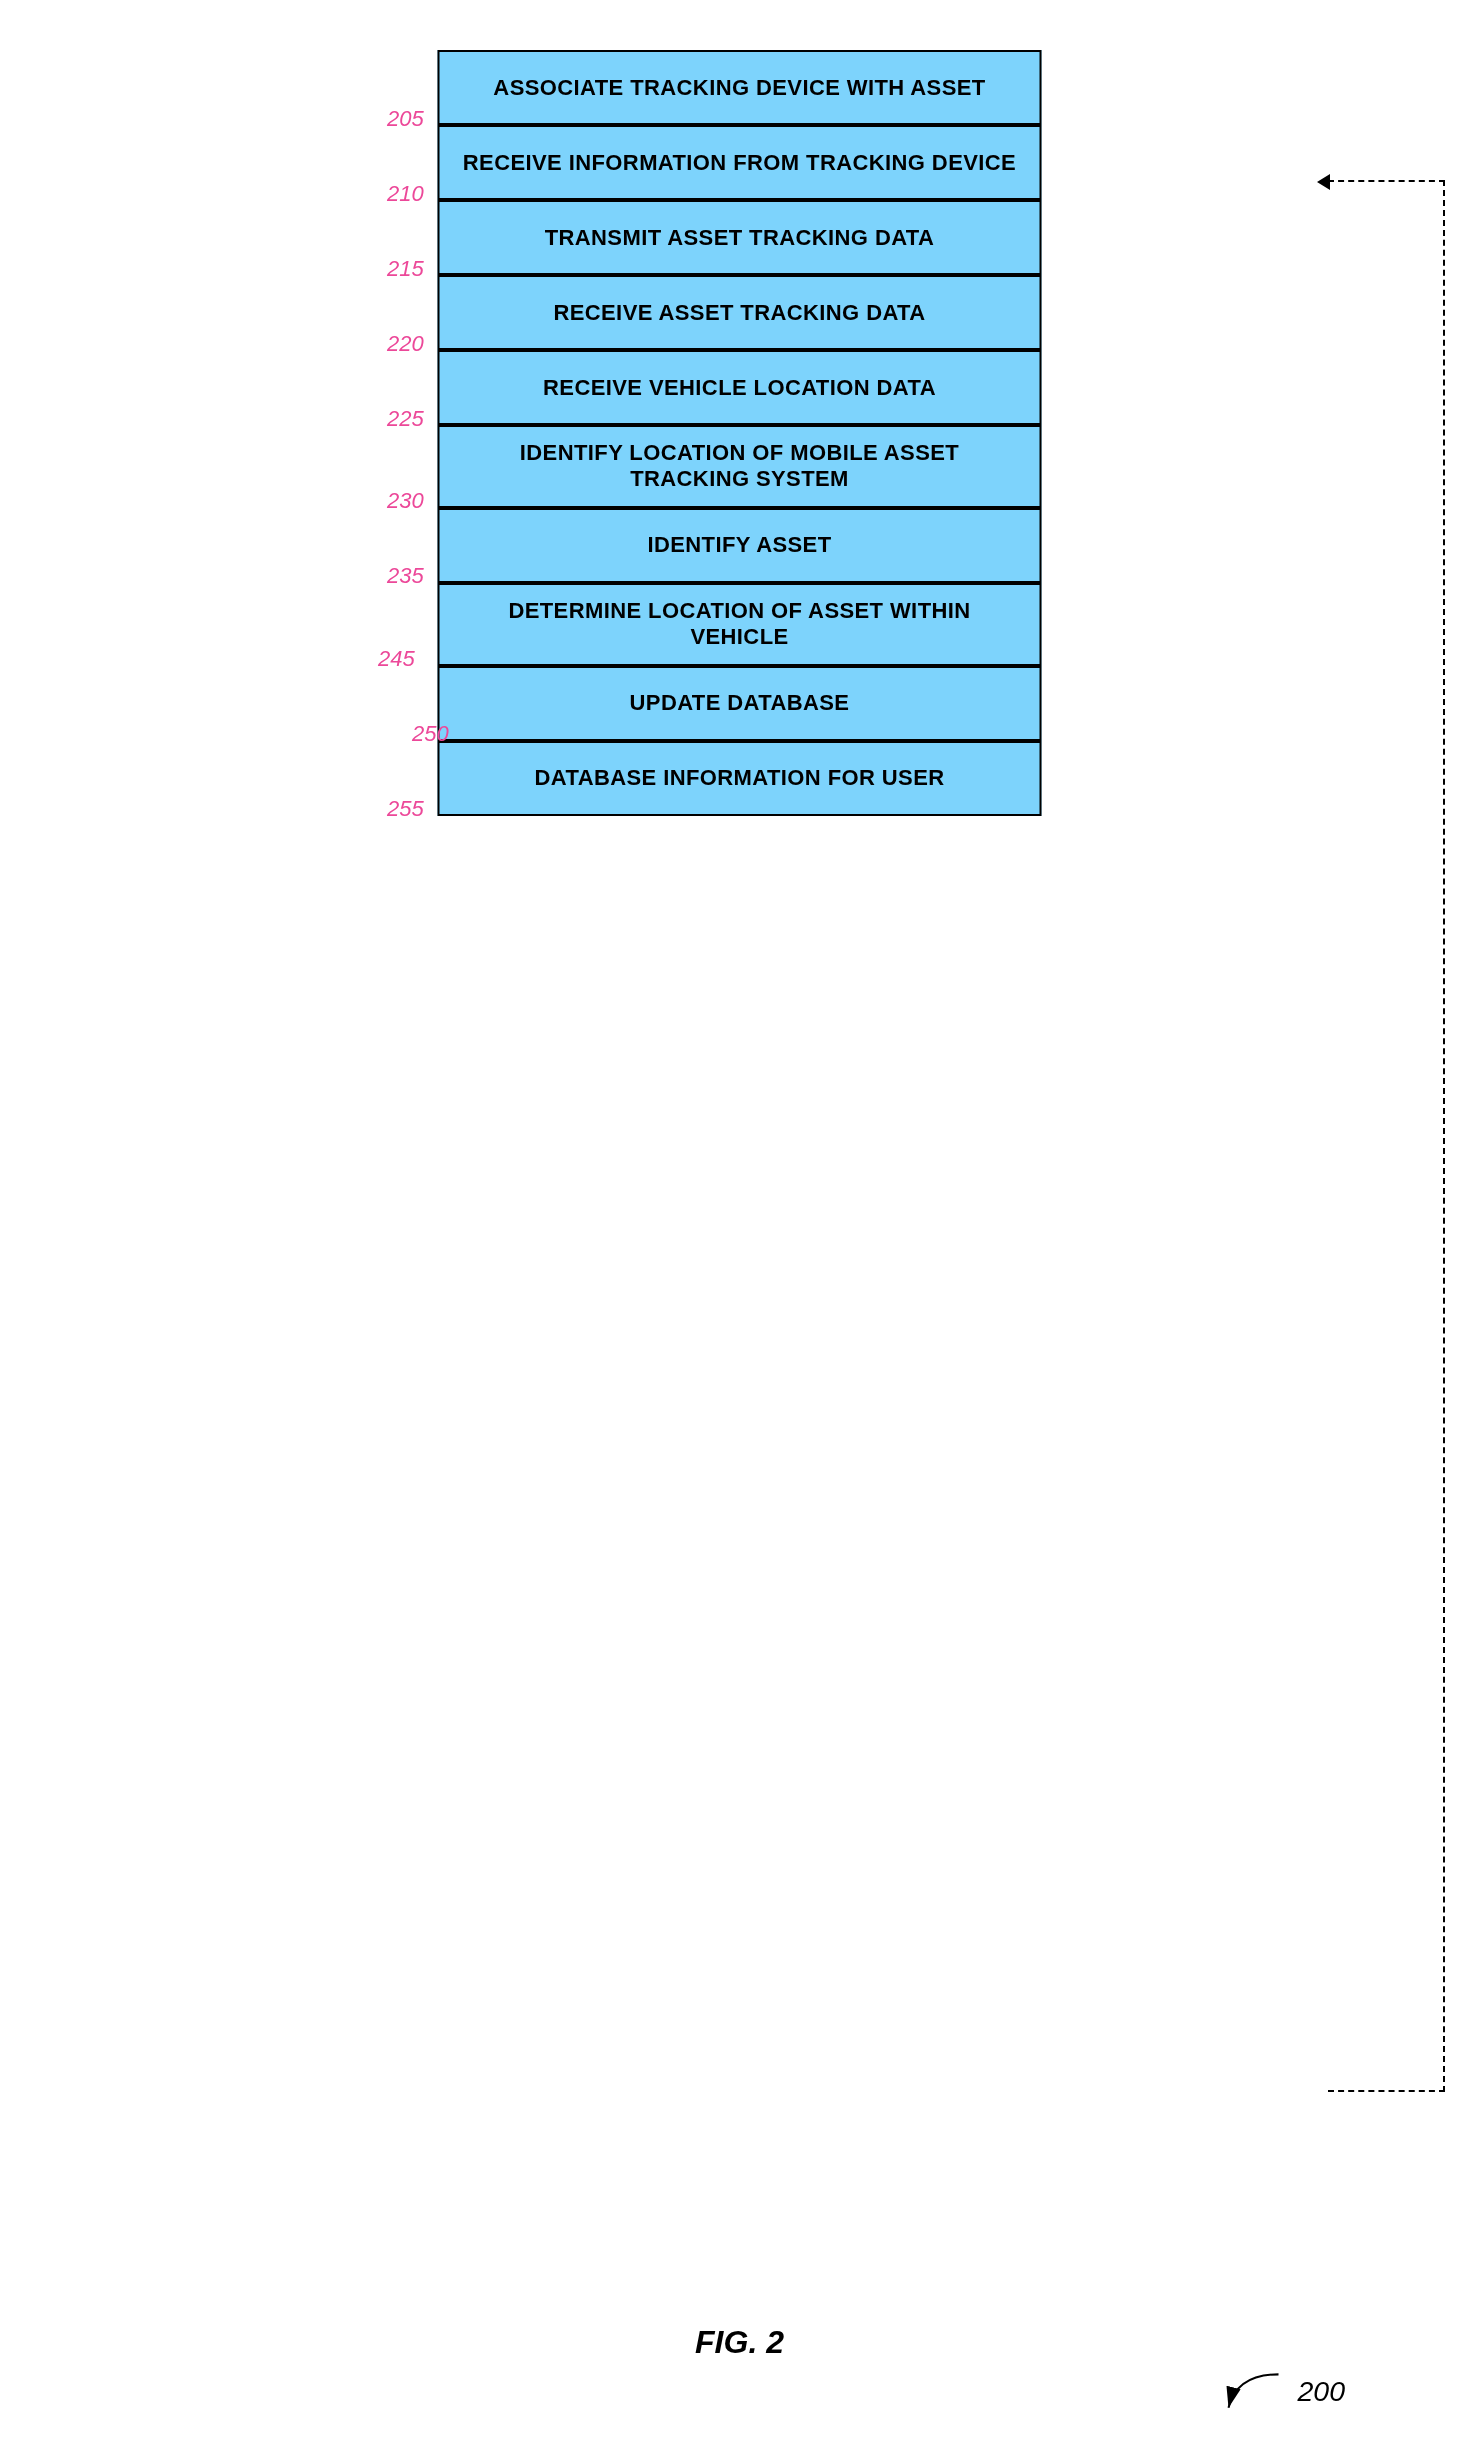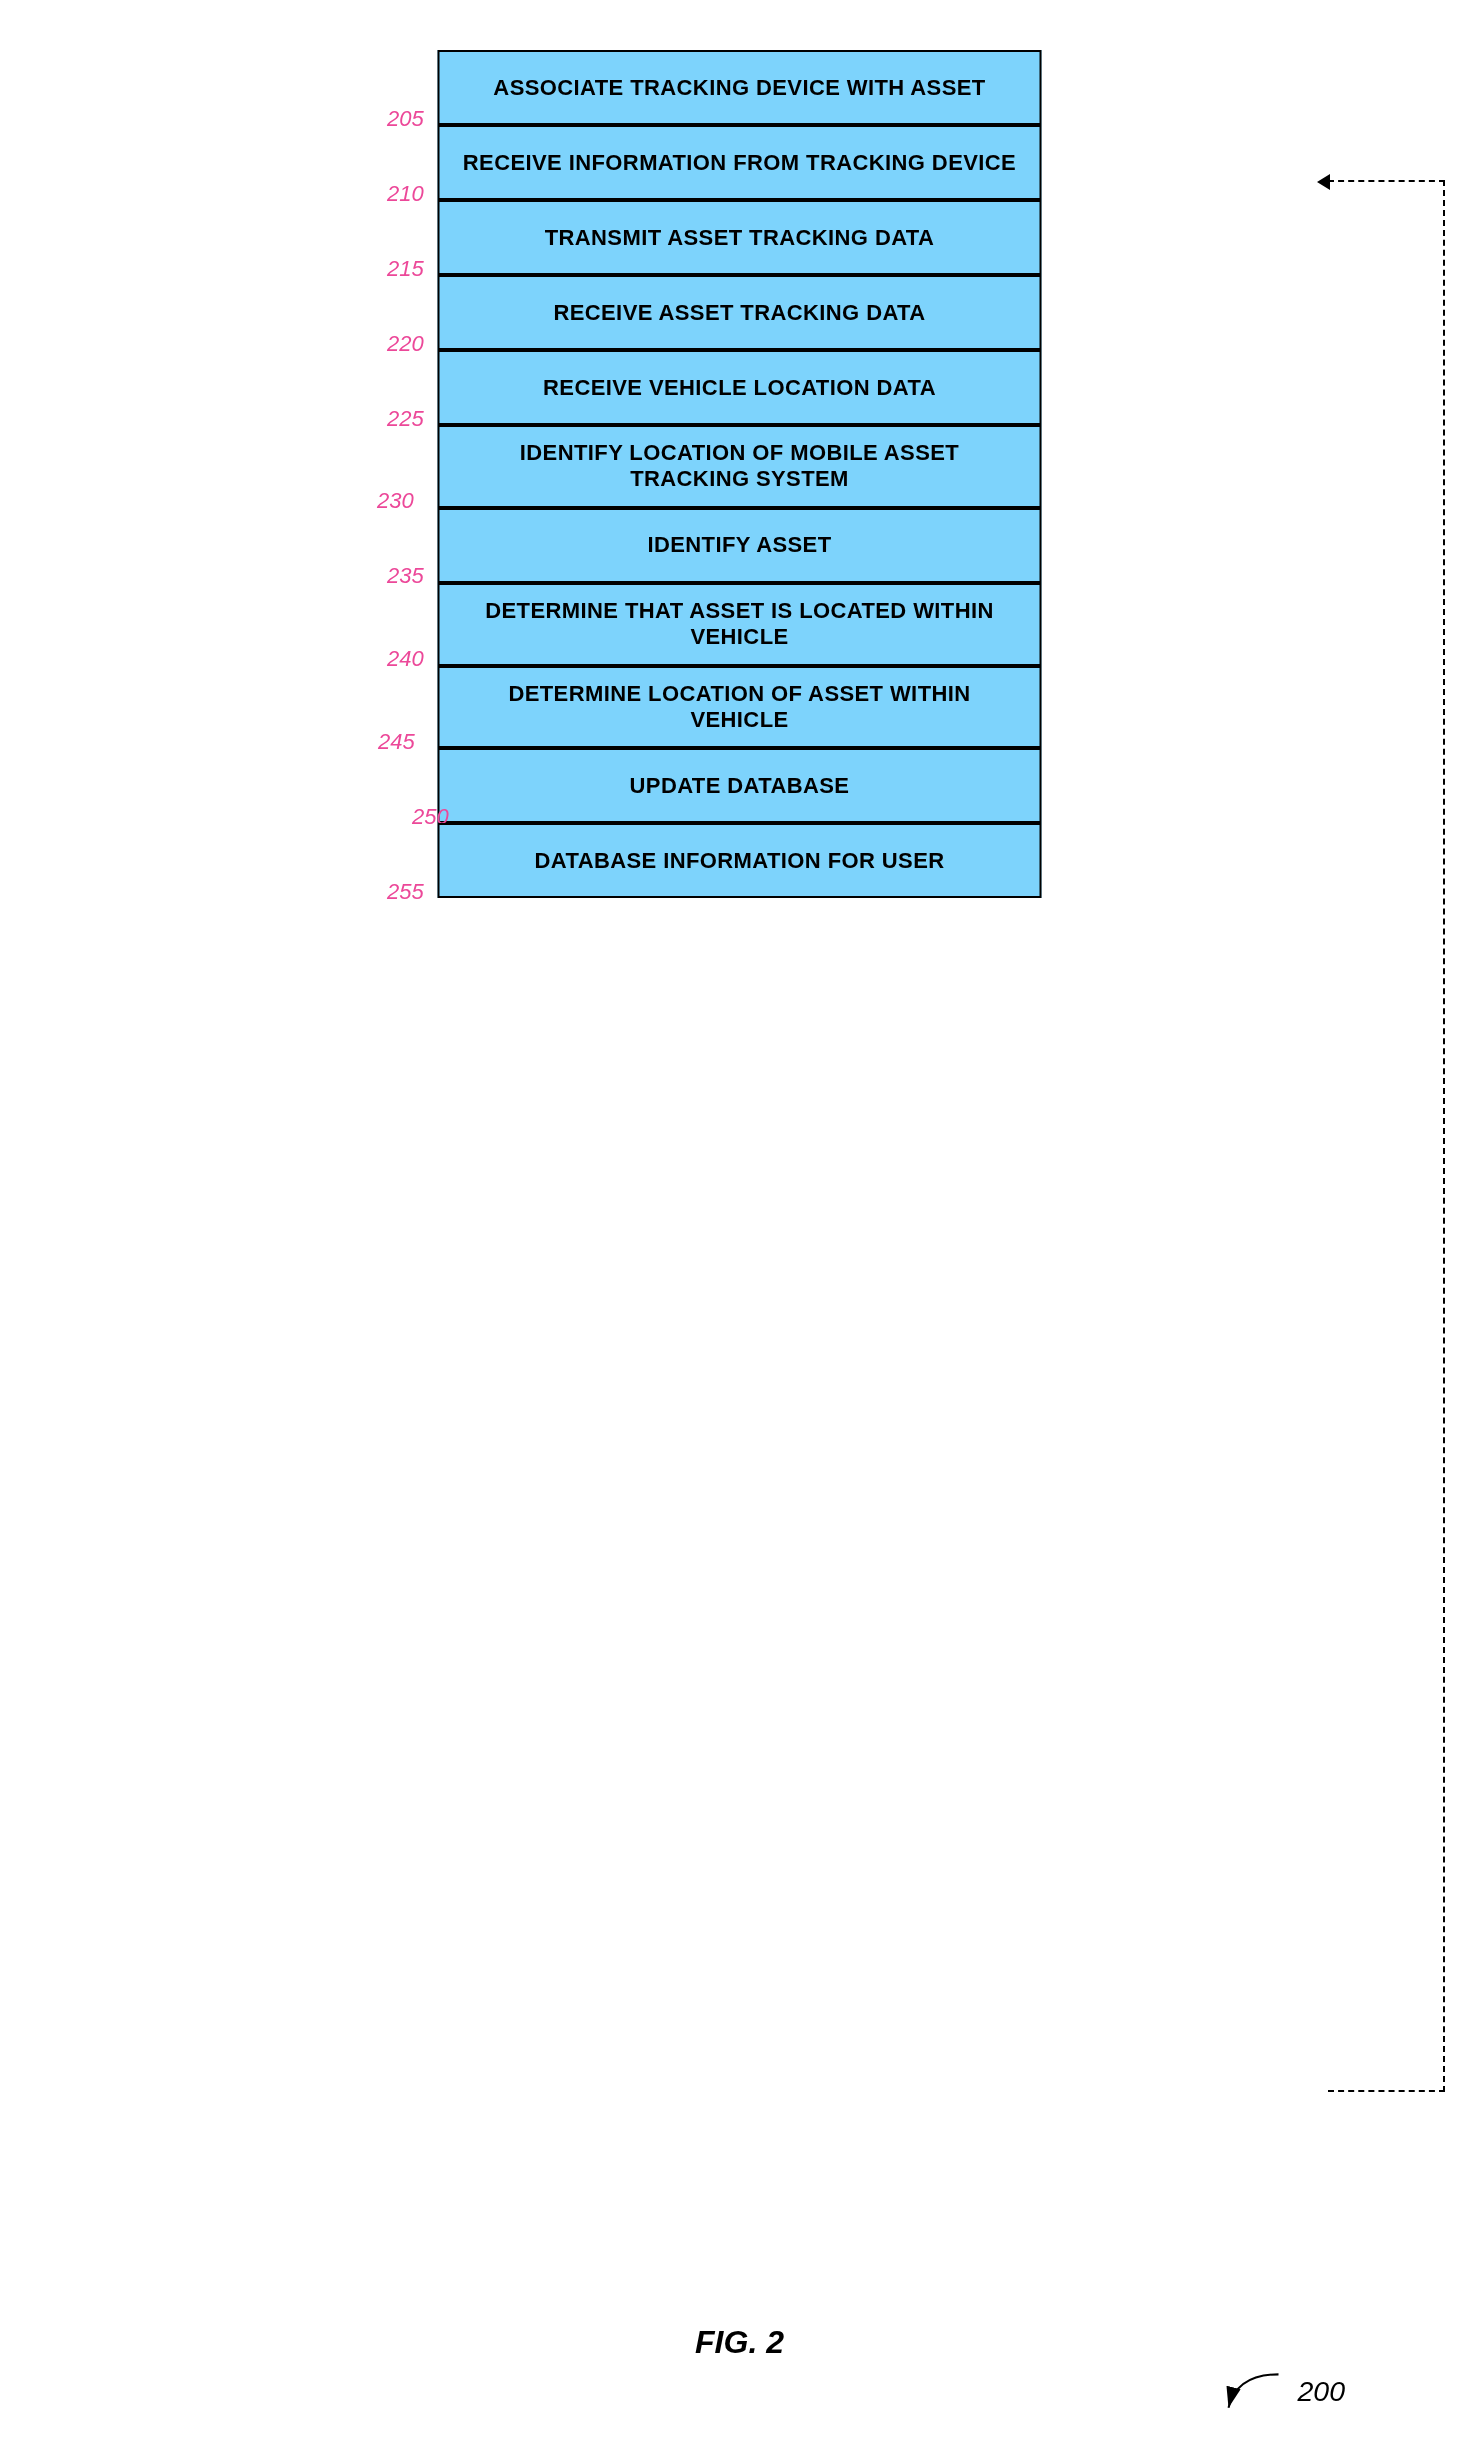--- a/index.html
+++ b/index.html
@@ -217,47 +217,40 @@
     <div class="arrow-down">
       <div class="arrow-shaft"></div>
       <div class="arrow-head"></div>
     </div>
 
     <div class="flow-step">
       <div class="flow-box">
         <span>IDENTIFY LOCATION OF MOBILE
 ASSET TRACKING SYSTEM</span>
       </div>
-      <span class="step-label" style="bottom:-6.7px; left:15px;">230</span>
+      <span class="step-label" style="bottom:-6.7px; left:25px;">230</span>
     </div>
 
     <div class="arrow-down">
       <div class="arrow-shaft"></div>
       <div class="arrow-head"></div>
     </div>
 
     <div class="flow-step">
       <div class="flow-box">
         <span>IDENTIFY ASSET</span>
       </div>
       <span class="step-label" style="bottom:-6.7px; left:25px;">235</span>
     </div>
 
     <div class="arrow-down">
       <div class="arrow-shaft"></div>
       <div class="arrow-head"></div>
     </div>
 
-    <div class="flow-step">
-      <div class="flow-box">
-        <span>DETERMINE THAT ASSET IS
-LOCATED WITHIN VEHICLE</span>
-      </div>
-      <span class="step-label" style="bottom:-6.7px; left:25px;">240</span>
-    </div>
 
     <div class="arrow-down">
       <div class="arrow-shaft"></div>
       <div class="arrow-head"></div>
     </div>
 
     <div class="flow-step">
       <div class="flow-box">
         <span>DETERMINE LOCATION OF ASSET
 WITHIN VEHICLE</span>

